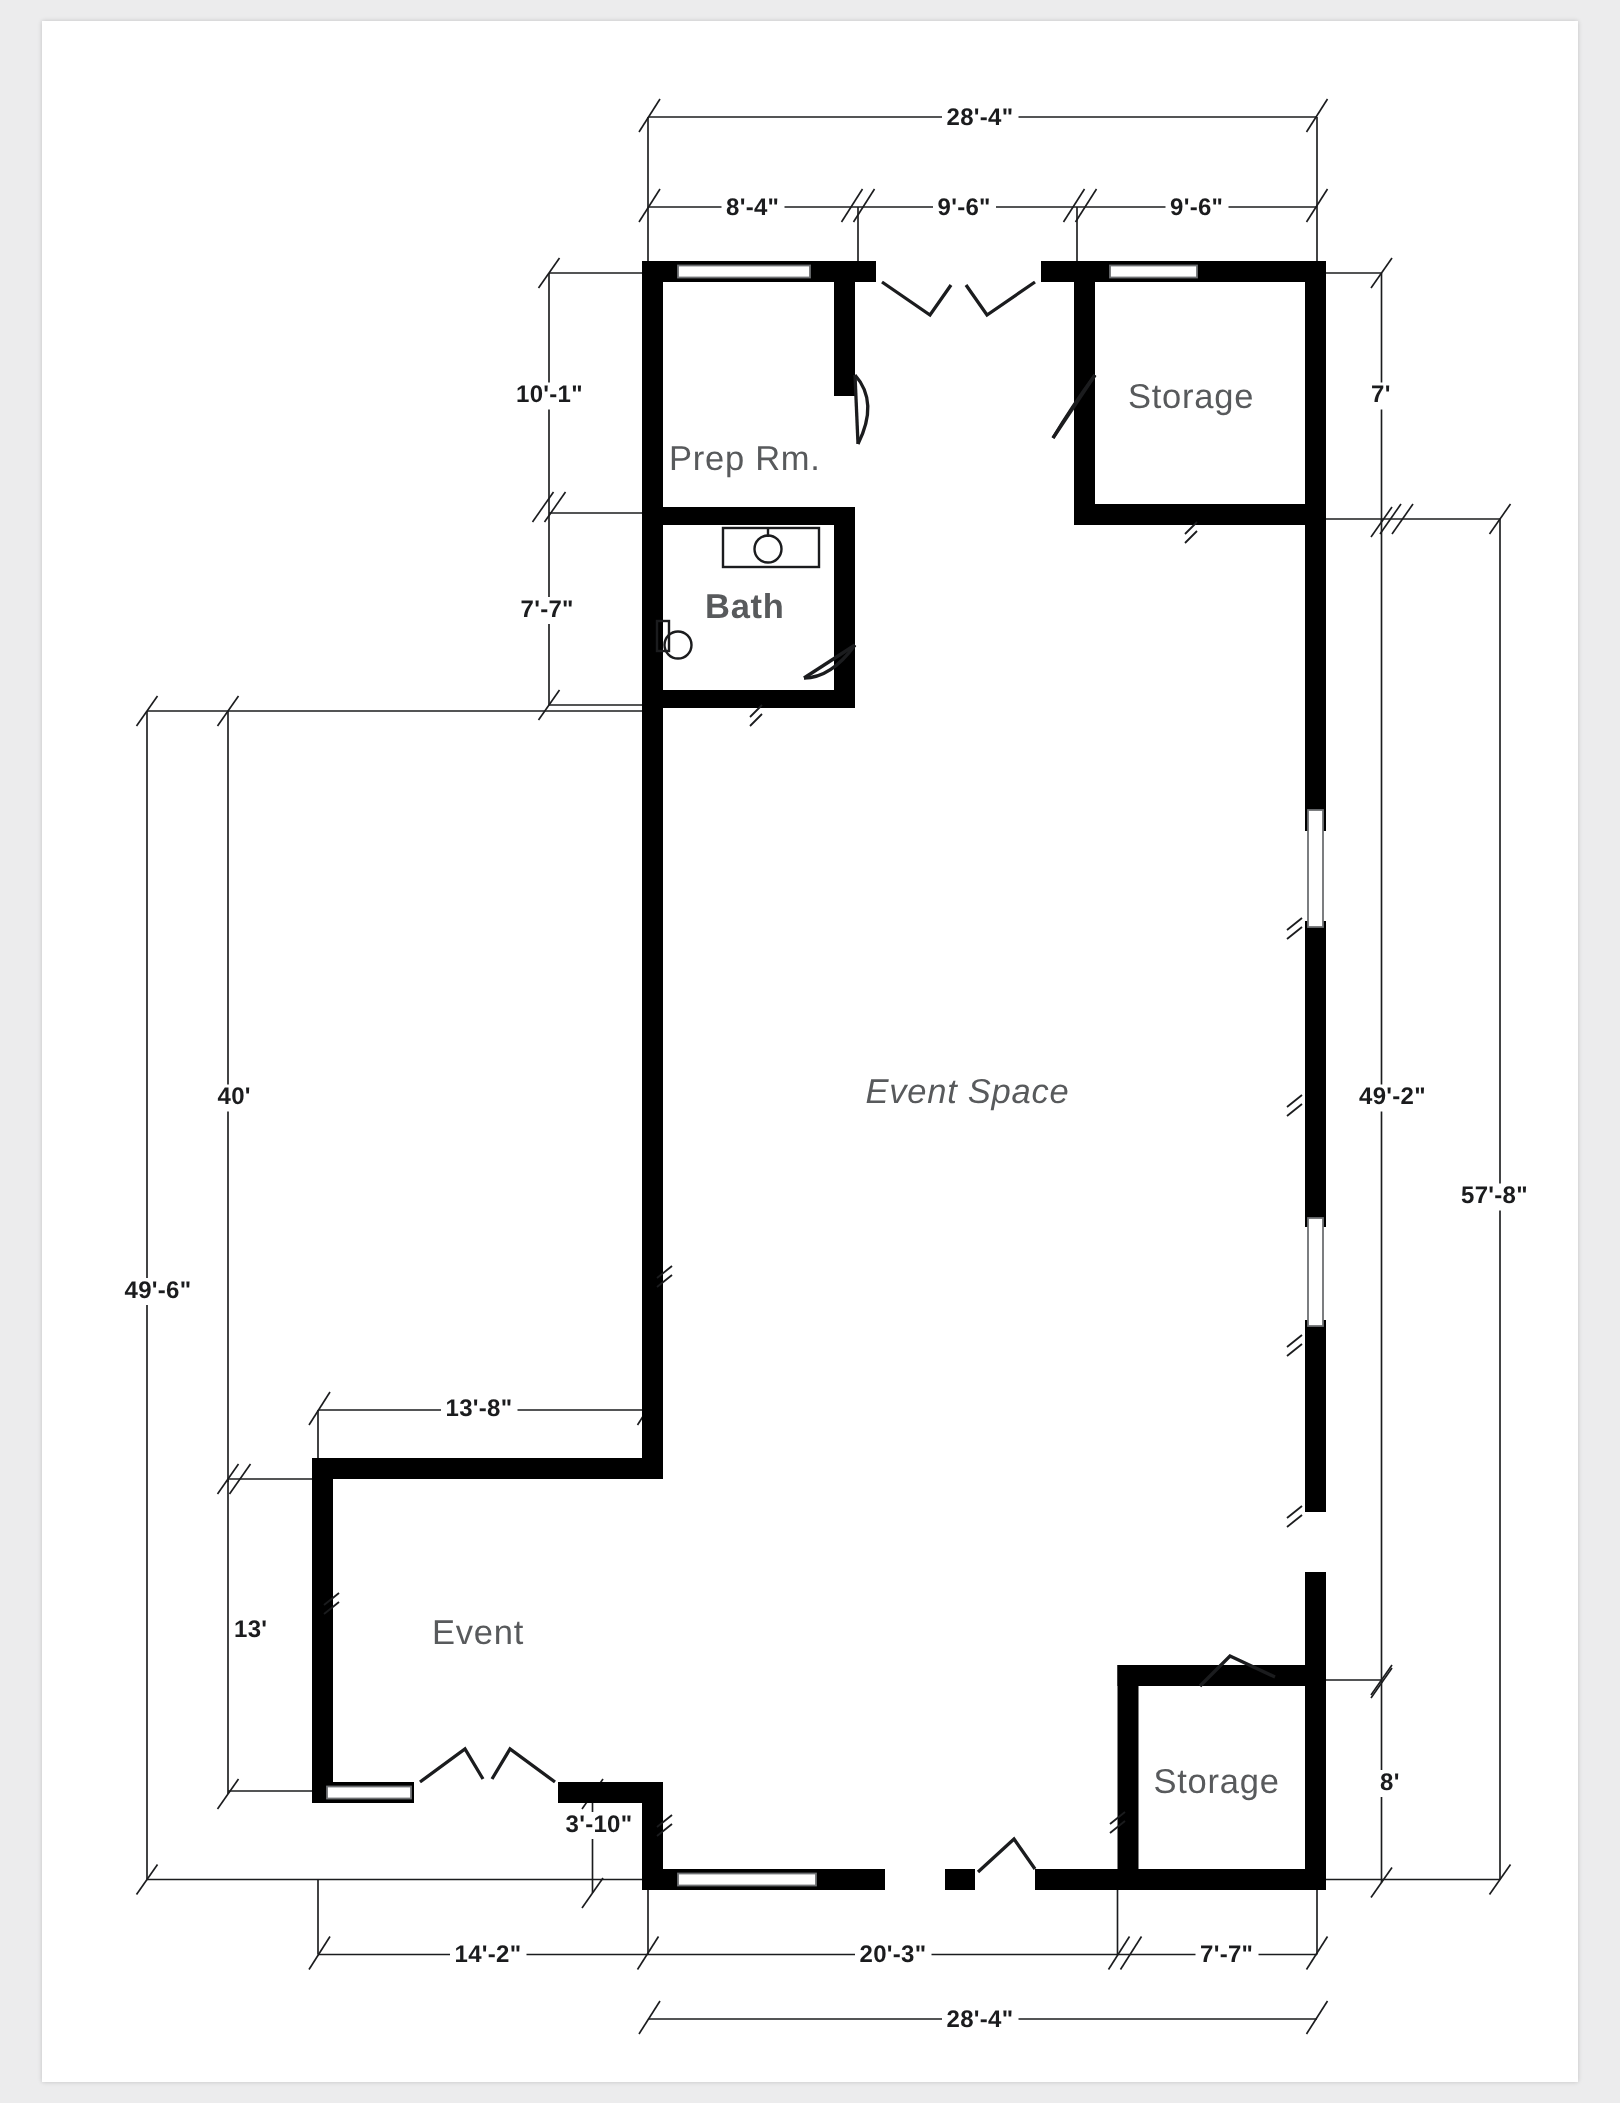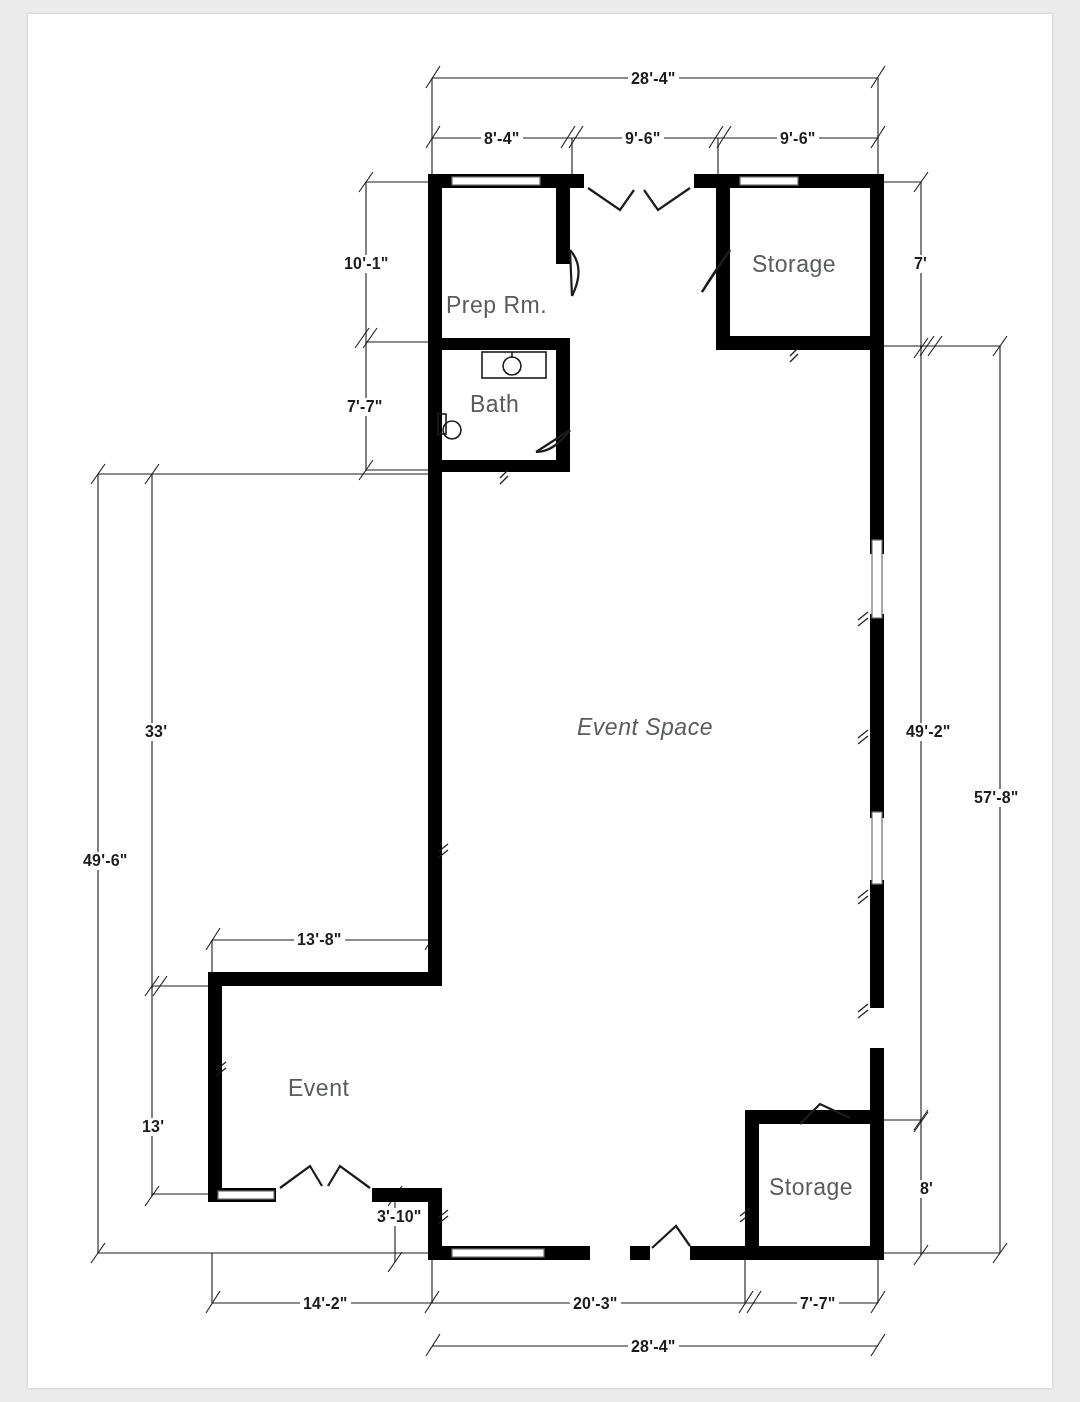--- a/index.html
+++ b/index.html
@@ -255,37 +255,37 @@
     <line x1="740" y1="1216" x2="750" y2="1208"></line>
     <line x1="740" y1="1222" x2="750" y2="1214"></line>
     <line x1="790" y1="356" x2="798" y2="348"></line>
     <line x1="790" y1="362" x2="798" y2="354"></line>
     <line x1="500" y1="478" x2="508" y2="470"></line>
     <line x1="500" y1="484" x2="508" y2="476"></line>
   </g>
 </svg>
 
 <div class="lbl" style="left:446px; top:268px;margin-top:24px;">Prep Rm.</div>
-<div class="lbl" style="left:470px; top:391px;">Bath</div>
+<div class="lbl" style="left:470px; top:391px;font-weight:bold;">Bath</div>
 <div class="lbl" style="left:752px; top:251px;">Storage</div>
 <div class="lbl" style="left:577px; top:714px;font-style:italic;">Event Space</div>
 <div class="lbl" style="left:288px; top:1075px;">Event</div>
 <div class="lbl" style="left:769px; top:1174px;">Storage</div>
 
 <div class="dim dim-bg" style="left:628px; top:70px;">28'-4"</div>
 <div class="dim dim-bg" style="left:481px; top:130px;">8'-4"</div>
 <div class="dim dim-bg" style="left:622px; top:130px;">9'-6"</div>
 <div class="dim dim-bg" style="left:777px; top:130px;">9'-6"</div>
 <div class="dim dim-bg" style="left:341px; top:255px;">10'-1"</div>
 <div class="dim dim-bg" style="left:344px; top:398px;">7'-7"</div>
 <div class="dim dim-bg" style="left:911px; top:255px;">7'</div>
-<div class="dim dim-bg" style="left:142px; top:723px;">33'</div>
+<div class="dim dim-bg" style="left:142px; top:723px;">40'</div>
 <div class="dim dim-bg" style="left:80px; top:852px;">49'-6"</div>
 <div class="dim dim-bg" style="left:903px; top:723px;">49'-2"</div>
 <div class="dim dim-bg" style="left:971px; top:789px;">57'-8"</div>
 <div class="dim dim-bg" style="left:294px; top:931px;">13'-8"</div>
-<div class="dim dim-bg" style="left:139px; top:1078px;margin-top:40px;">13'</div>
+<div class="dim dim-bg" style="left:153px; top:1078px;">13'</div>
 <div class="dim dim-bg" style="left:374px; top:1208px;">3'-10"</div>
 <div class="dim dim-bg" style="left:917px; top:1180px;">8'</div>
 <div class="dim dim-bg" style="left:300px; top:1295px;">14'-2"</div>
 <div class="dim dim-bg" style="left:570px; top:1295px;">20'-3"</div>
 <div class="dim dim-bg" style="left:797px; top:1295px;">7'-7"</div>
 <div class="dim dim-bg" style="left:628px; top:1338px;">28'-4"</div>
 
 </body></html>

